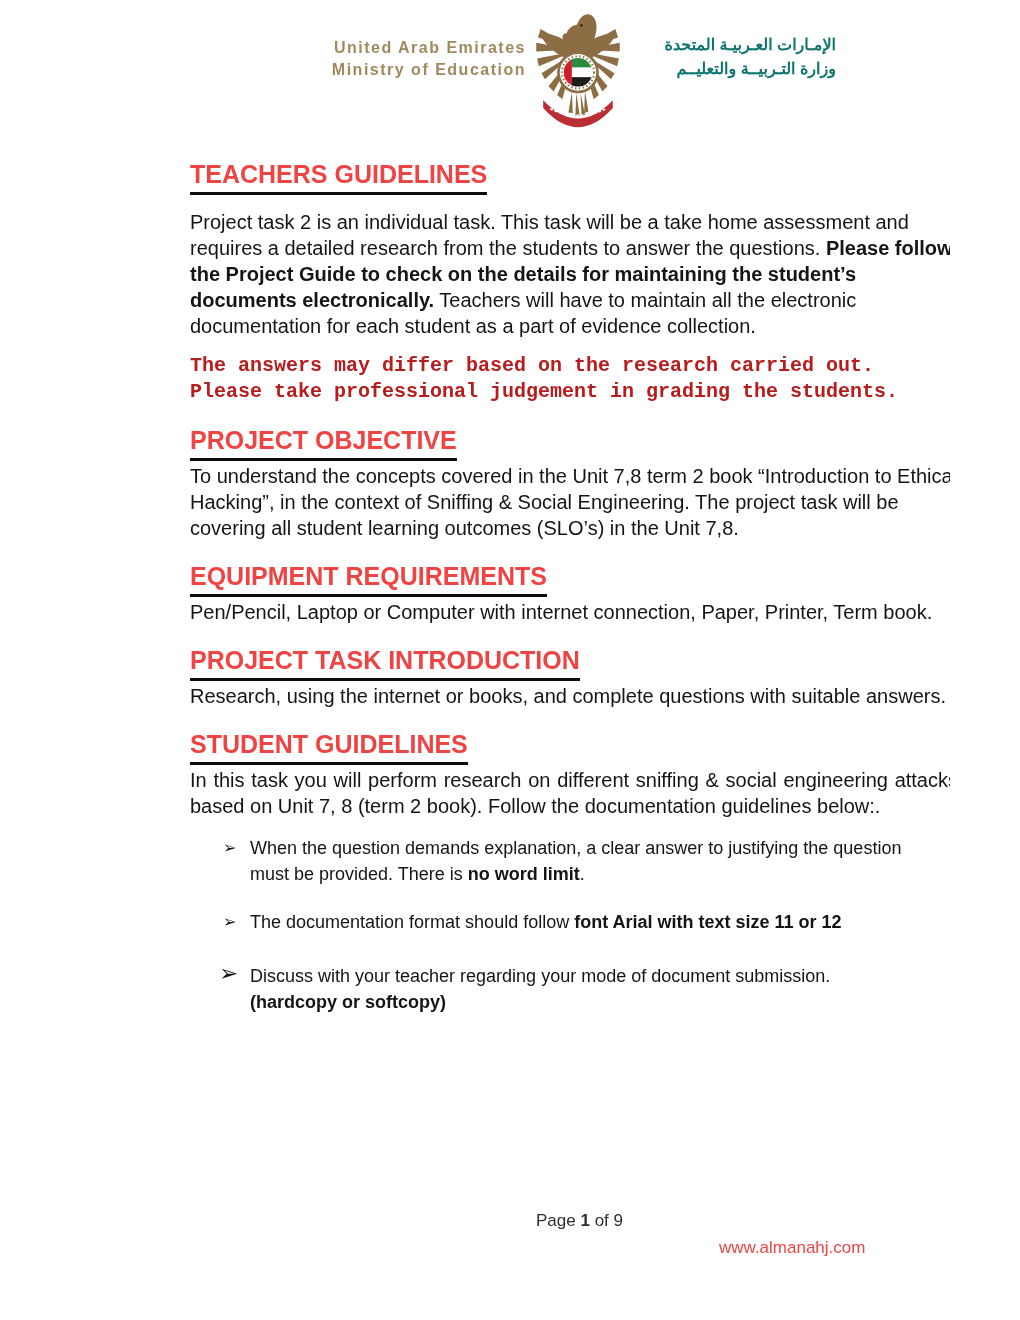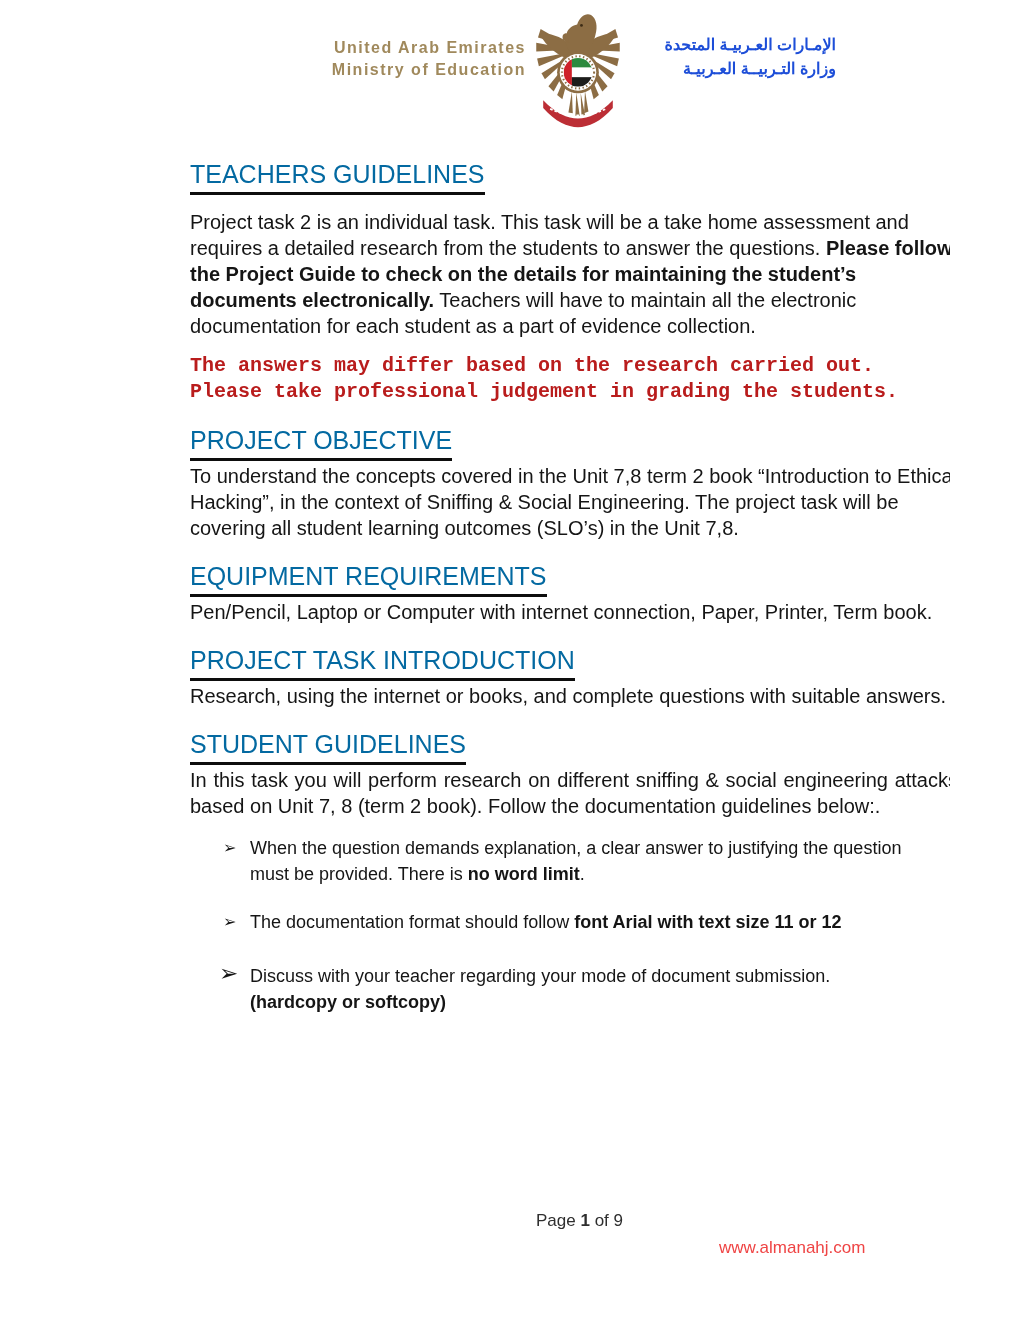--- a/index.html
+++ b/index.html
@@ -18,29 +18,29 @@
 
   
   .hdr { position: absolute; top: 0; left: 0; width: 100%; height: 150px; }
   .ministry-en {
     position: absolute; top: 37px; left: 0; width: 456px;
     text-align: right; color: #a0895c; font-weight: bold;
     font-size: 16px; line-height: 22px; letter-spacing: 1.5px;
   }
   .ministry-ar {
     position: absolute; top: 33px; left: 566px; width: 200px;
-    direction: rtl; text-align: right; color: #1d4ed8; font-weight: bold;
+    direction: rtl; text-align: right; color: #0f766e; font-weight: bold;
     font-size: 16px; line-height: 24px;
   }
   .emblem { position: absolute; left: 463px; top: 8px; width: 90px; height: 127px; }
 
   
   .content { position: absolute; top: 134px; left: 120px; width: 780px; }
 
-  h1, h2 { font-size: 25px; font-weight: normal; color: #0369a1; }
+  h1, h2 { font-size: 25px; font-weight: bold; color: #ef4444; }
   h1 { margin: 26px 0 14px 0; }
   h2 { margin: 21px 0 2px 0; }
   .uline { display: inline-block; border-bottom: 3px solid #0d0d0d; padding-bottom: 3px; }
 
   p { font-size: 20px; line-height: 26px; margin: 0 12px 14px 0; }
   p.narrow { max-width: 720px; }
   .warning { color: #b91c1c; font-weight: bold; font-family: Liberation Mono, monospace; }
   .justify { text-align: justify; }
   b, strong { font-weight: bold; }
 
@@ -113,21 +113,21 @@
         <rect x="44" y="68.5" width="24" height="11" fill="#ffffff"></rect>
         <rect x="44" y="79.5" width="24" height="11" fill="#1d1d1b"></rect>
       </g>
 
       <path d="M11 106 C25 121 39 127 51 127 C63 127 77 121 91 106 L91 115 C77 131 63 137 51 137 C39 137 25 131 11 115 Z" fill="#bc2e35"></path>
       <path d="M19 116 Q51 131 83 116" fill="none" stroke="#ffffff" stroke-width="2" stroke-dasharray="3 2.2"></path>
     </svg>
 
     <div class="ministry-ar">
       <div>الإمـارات العـربيـة المتحدة</div>
-      <div>وزارة التـربيــة العـربيـة</div>
+      <div>وزارة التـربيــة والتعليــم</div>
     </div>
   </div>
 
   <div class="content">
 
     <h1><span class="uline">TEACHERS GUIDELINES</span></h1>
 
     <p><span>Project task 2 is an individual task. This task will be a take home assessment and requires a detailed research from the students to answer the questions. </span><strong>Please follow the Project Guide to check on the details for maintaining the student’s documents electronically.</strong><span> Teachers will have to maintain all the electronic documentation for each student as a part of evidence collection.</span></p>
 
 

